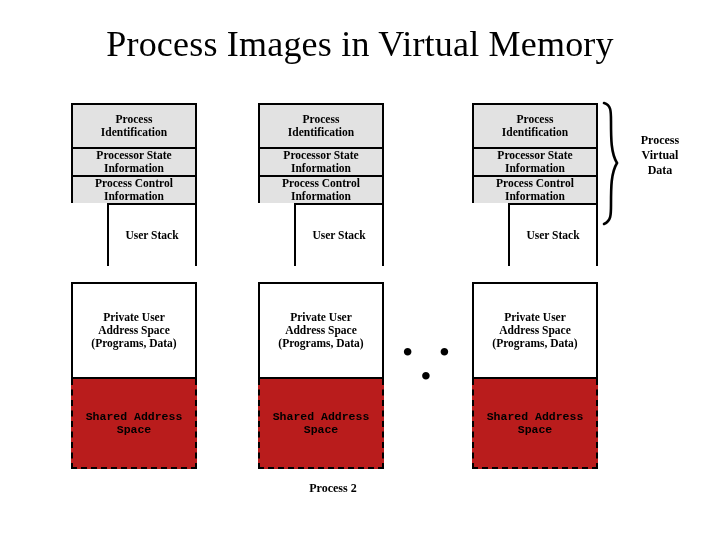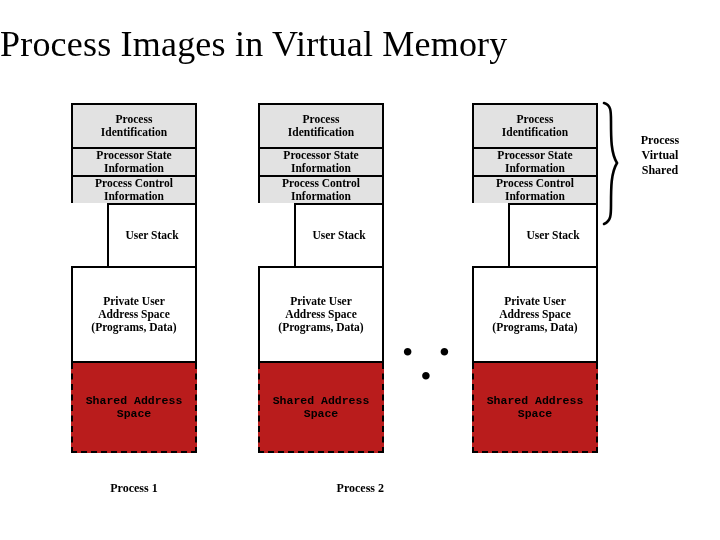--- a/index.html
+++ b/index.html
@@ -18,20 +18,21 @@
     width: 720px;
     height: 540px;
   }
 
   
   .title {
     position: absolute;
     left: 0;
     top: 22px;
     width: 720px;
+    text-align: center;
     font-family: "Liberation Serif", "DejaVu Serif", serif;
     font-size: 36px;
     line-height: 44px;
     color: #000000;
     letter-spacing: 0.2px;
     white-space: nowrap;
   }
 
   
   .process-col {
@@ -67,20 +68,21 @@
   .blk-pcb.first { height: 44px; }
   .blk-stack {
     background: #ffffff;
     height: 63px;
     margin-left: 36px;
   }
   .blk-private {
     background: #ffffff;
     height: 97px;
     border-bottom-width: 2px;
+    margin-top: 16px;
   }
   .blk-shared {
     background: #b91c1c;
     height: 90px;
     border: 2px dashed #000000;
     border-top-width: 0;
     font-family: Liberation Mono, monospace;
   }
 
   
@@ -90,21 +92,21 @@
     width: 126px;
     text-align: center;
     font-family: "Liberation Serif", "DejaVu Serif", serif;
     font-weight: bold;
     font-size: 12px;
     line-height: 15px;
     color: #000000;
   }
   .proc-label .ital { font-style: italic; }
   .pl-1 { left: 71px; }
-  .pl-2 { left: 258px; text-align: right; }
+  .pl-2 { left: 270px; }
   .pl-3 { left: 472px; }
 
   
   .ellipsis {
     position: absolute;
     left: 396px;
     top: 340px;
     width: 70px;
     text-align: center;
     font-family: "Liberation Serif", "DejaVu Serif", serif;
@@ -175,21 +177,20 @@
         <span>(Programs, Data)</span>
       </span>
     </div>
     <div class="blk blk-shared">
       <span class="lbl">
         <span>Shared Address</span><br>
         <span>Space</span>
       </span>
     </div>
   </div>
-  <div class="proc-label pl-1"><span>Process </span><span>1</span></div>
 
   <div class="process-col col-2">
     <div class="blk blk-pcb first">
       <span class="lbl">
         <span>Process</span><br>
         <span>Identification</span>
       </span>
     </div>
     <div class="blk blk-pcb">
       <span class="lbl">
@@ -267,16 +268,16 @@
                C 13 4, 13 10, 13 20
                C 13 38, 13 52, 19 62
                C 13 72, 13 86, 13 104
                C 13 114, 13 120, 6 123" fill="none" stroke="#000000" stroke-width="2.6" stroke-linecap="round"></path>
     </svg>
   </div>
 
   <div class="pcb-note">
     <span>Process</span>
     <span>Virtual</span>
-    <span>Shared</span>
+    <span>Data</span>
   </div>
 
 </div>
 
 </body></html>

